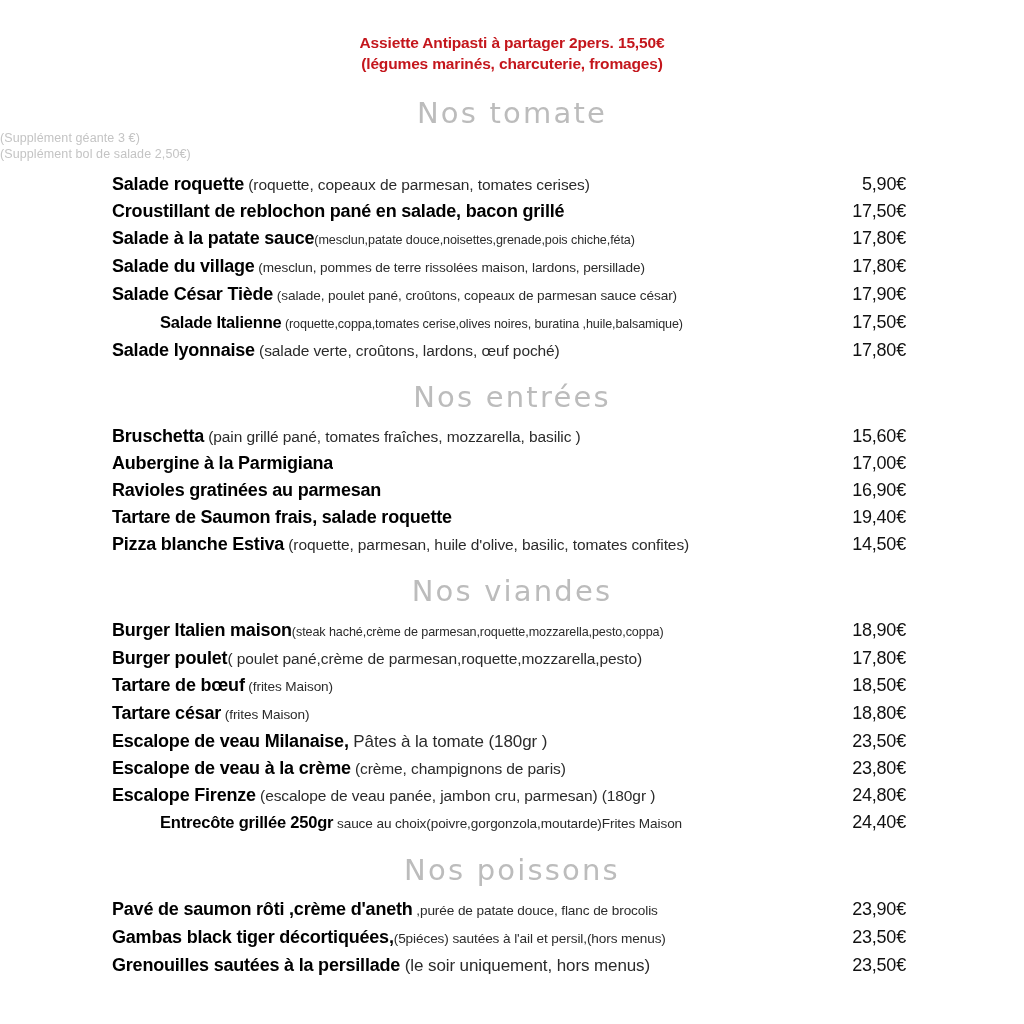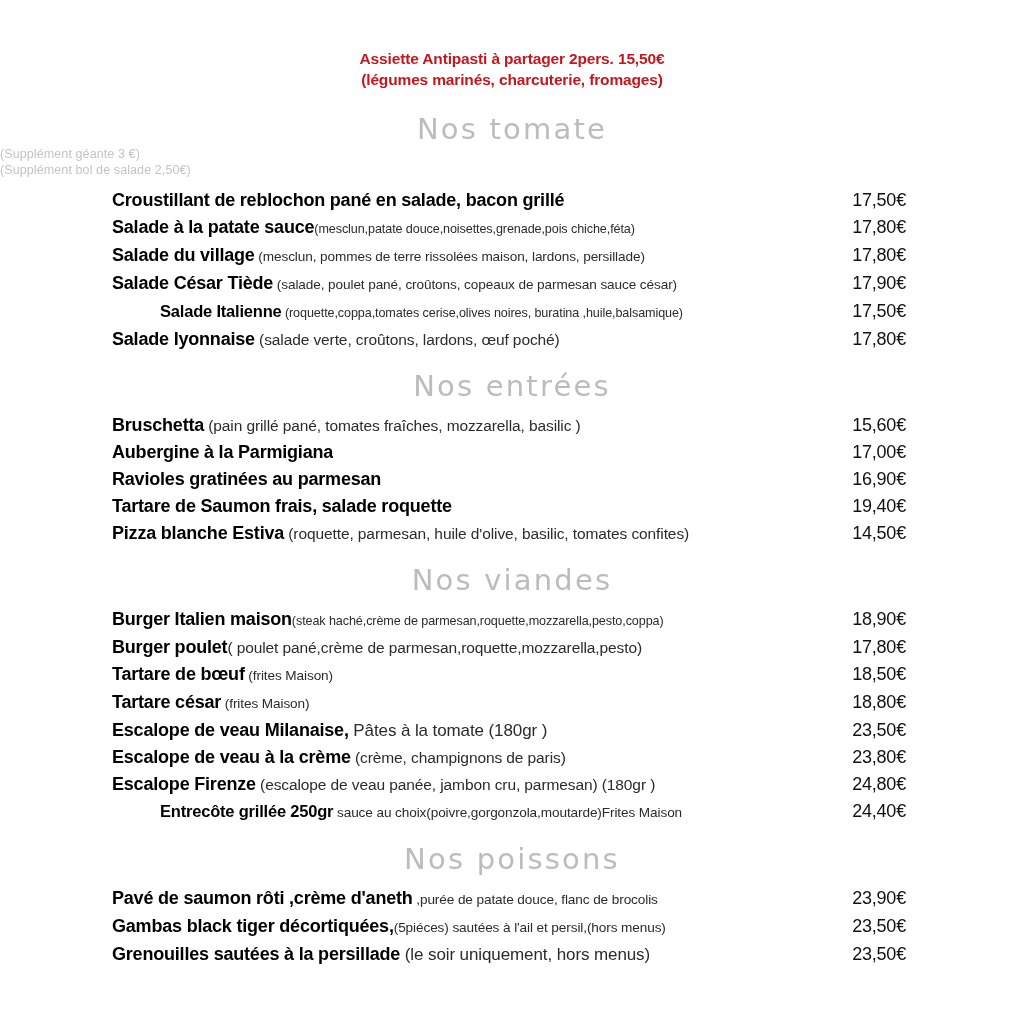--- a/index.html
+++ b/index.html
@@ -24,21 +24,21 @@
   }
 
   
   .promo {
     text-align: center;
     color: #c4161c;
     font-weight: bold;
     font-size: 15.5px;
     line-height: 21px;
     letter-spacing: -0.15px;
-    padding-top: 48px;
+    padding-top: 32px;
   }
   .promo div { white-space: nowrap; }
 
   
   .section-head {
     text-align: center;
     color: #bcbcbc;
     font-size: 29px;
     font-weight: normal;
     letter-spacing: 2.2px;
@@ -113,20 +113,25 @@
 
   <div id="sections-root">
       <div>
         <div class="gap-lg"></div>
         <div class="section-head">Nos tomate</div>
         <div class="section-sub">(Supplément géante 3 €)</div>
         <div class="section-sub">(Supplément bol de salade 2,50€)</div>
         <div class="gap-sm"></div>
         <div class="items">
           <div class="row">
+            <span class="text"><span class="name ">Salade roquette</span><span class="desc s16"> (roquette, copeaux de parmesan, tomates cerises)</span></span>
+            <span class="spacer"></span>
+            <span class="price">5,90€</span>
+          </div>
+          <div class="row">
             <span class="text"><span class="name ">Croustillant de reblochon pané en salade, bacon grillé</span></span>
             <span class="spacer"></span>
             <span class="price">17,50€</span>
           </div>
           <div class="row">
             <span class="text"><span class="name ">Salade à la patate sauce</span><span class="desc s13">(mesclun,patate douce,noisettes,grenade,pois chiche,féta)</span></span>
             <span class="spacer"></span>
             <span class="price">17,80€</span>
           </div>
           <div class="row">

